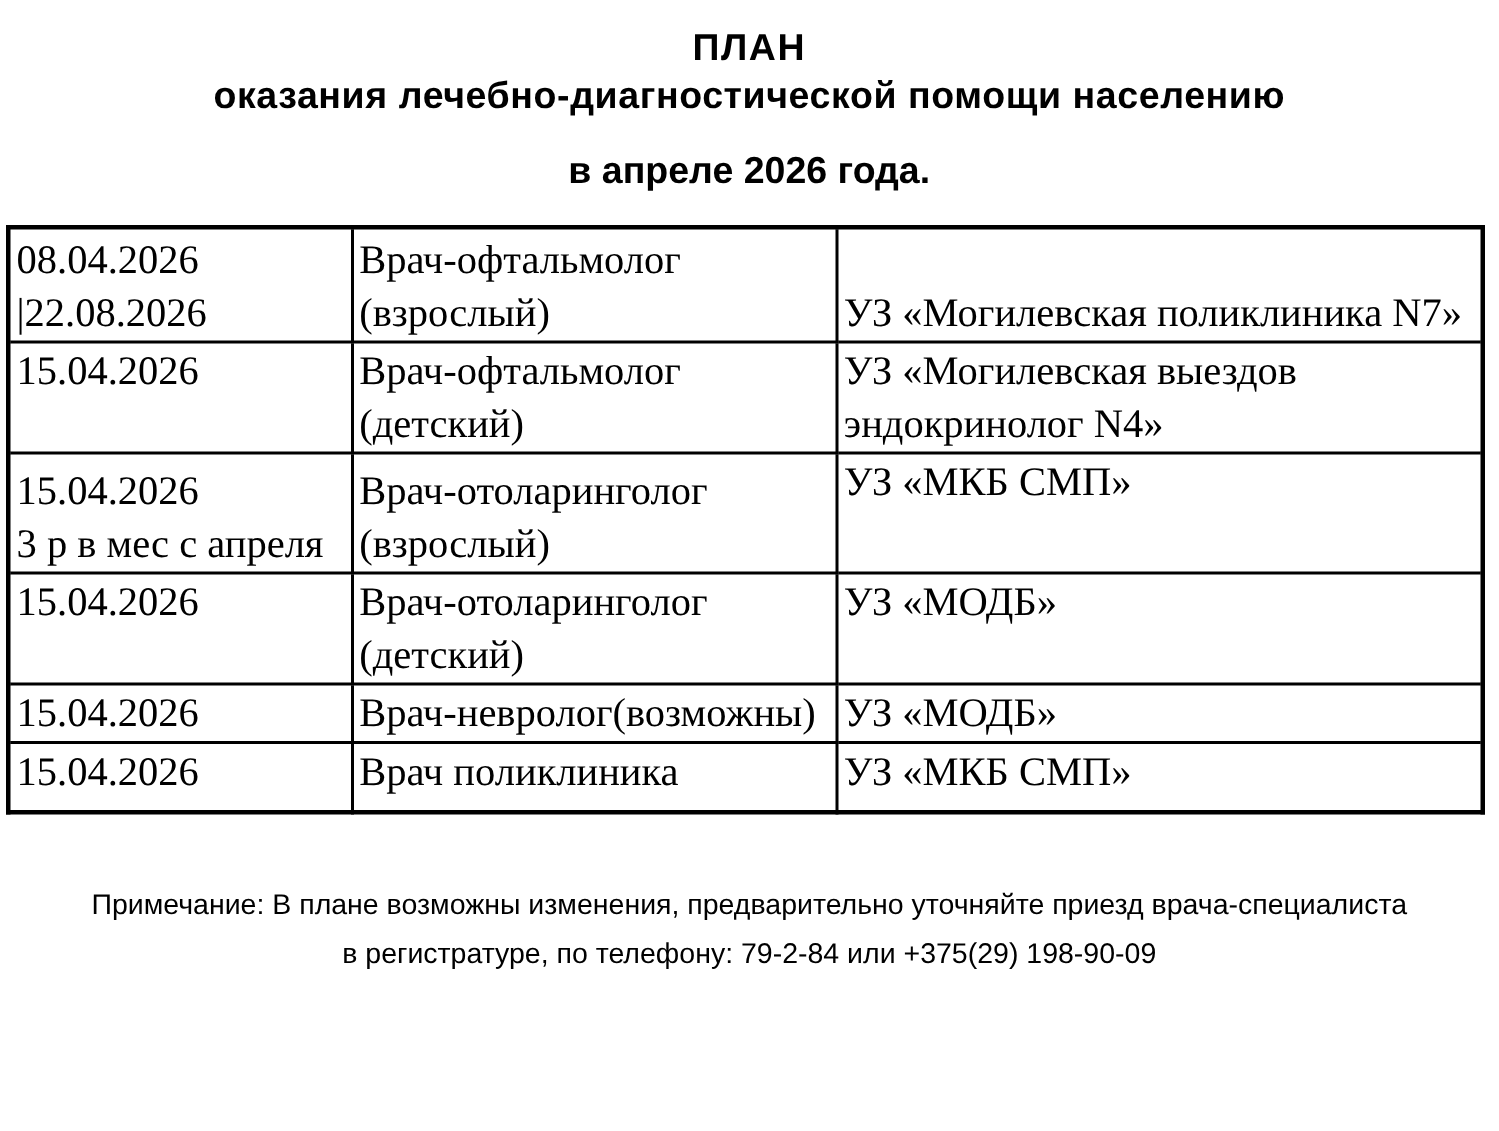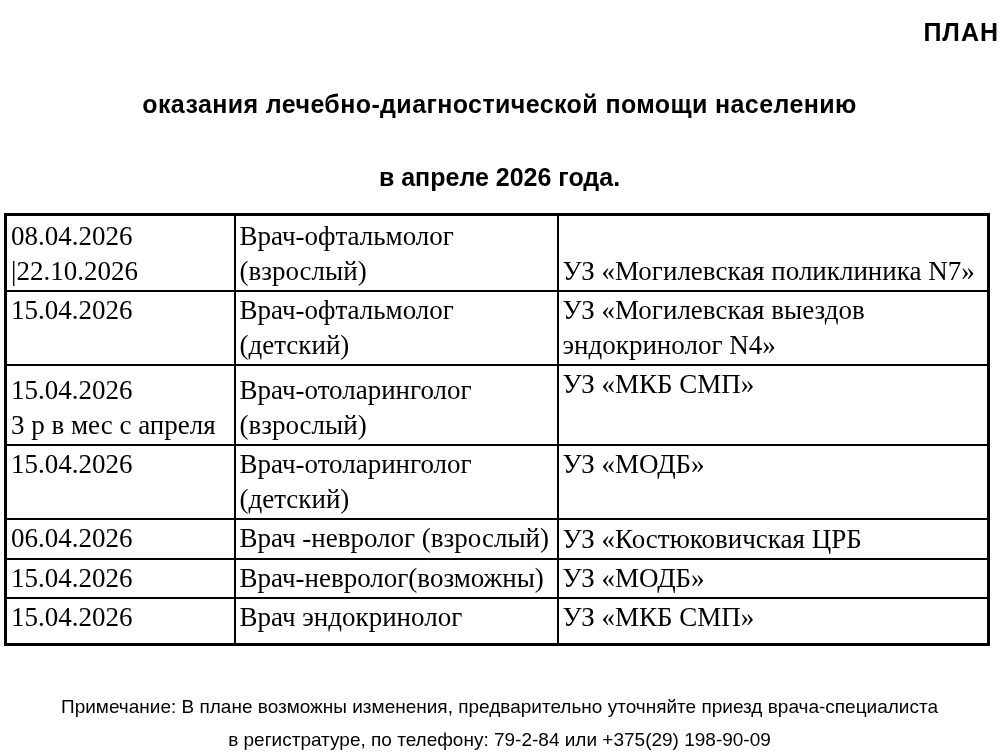--- a/index.html
+++ b/index.html
@@ -6,25 +6,25 @@
   * { margin:0; padding:0; box-sizing:border-box; }
   html,body { background:var(--paper); }
   body {
     width:999px; height:754px; overflow:hidden;
     color:var(--ink);
     font-family:"Liberation Sans", sans-serif;
   }
   .page { width:999px; height:754px; background:var(--paper); }
 
   
-  .hdr { text-align:center; font-weight:bold; white-space:nowrap;margin-top:40px; }
-  .t1 { margin-top:18px; font-size:25px; line-height:28px; letter-spacing:1px;text-align:right; }
+  .hdr { text-align:center; font-weight:bold; white-space:nowrap; }
+  .t1 { margin-top:18px; font-size:25px; line-height:28px; letter-spacing:1px; }
   .t2a { margin-top:27px; }
   .t2a,.t2b { font-size:25px; line-height:37px; letter-spacing:0.4px; }
-  .t3 { font-size:25px; line-height:28px; }
+  .t3 { margin-top:17px; font-size:25px; line-height:28px; }
 
   
   table.schedule {
     margin:22px 0 0 4px;
     width:983px;
     table-layout:fixed;
     border-collapse:collapse;
     border:3px solid var(--ink);
     font-family:"Liberation Serif", serif;
     font-size:27px; line-height:35px;
@@ -66,21 +66,21 @@
     <colgroup>
         <col class="c1">
         <col class="c2">
         <col class="c3">
       </colgroup>
     <tbody>
 
       <tr class="r1">
         <td class="vb">
           <div class="cell-line">08.04.2026</div>
-          <div class="cell-line">|22.10.2026</div>
+          <div class="cell-line">|22.08.2026</div>
         </td>
         <td class="vb">
           <div class="cell-line">Врач-офтальмолог</div>
           <div class="cell-line">(взрослый)</div>
         </td>
         <td class="vb">
           <div class="cell-line">УЗ «Могилевская поликлиника N7»</div>
         </td>
       </tr>
 
@@ -118,50 +118,39 @@
         </td>
         <td class="vb">
           <div class="cell-line">Врач-отоларинголог</div>
           <div class="cell-line">(детский)</div>
         </td>
         <td class="vt">
           <div class="cell-line">УЗ «МОДБ»</div>
         </td>
       </tr>
 
-      <tr class="r5">
-        <td class="vm">
-          <div class="cell-line">06.04.2026</div>
-        </td>
-        <td class="vm">
-          <div class="cell-line">Врач -невролог (взрослый)</div>
-        </td>
-        <td class="vb">
-          <div class="cell-line">УЗ «Костюковичская ЦРБ</div>
-        </td>
-      </tr>
 
       <tr class="r6">
         <td class="vm">
           <div class="cell-line">15.04.2026</div>
         </td>
         <td class="vm">
           <div class="cell-line">Врач-невролог(возможны)</div>
         </td>
         <td class="vm">
           <div class="cell-line">УЗ «МОДБ»</div>
         </td>
       </tr>
 
       <tr class="r7">
         <td class="vt">
           <div class="cell-line">15.04.2026</div>
         </td>
         <td class="vt">
-          <div class="cell-line">Врач эндокринолог</div>
+          <div class="cell-line">Врач поликлиника</div>
         </td>
         <td class="vt">
           <div class="cell-line">УЗ «МКБ СМП»</div>
         </td>
       </tr>
 
     </tbody>
   </table>
 
   <div class="note">

